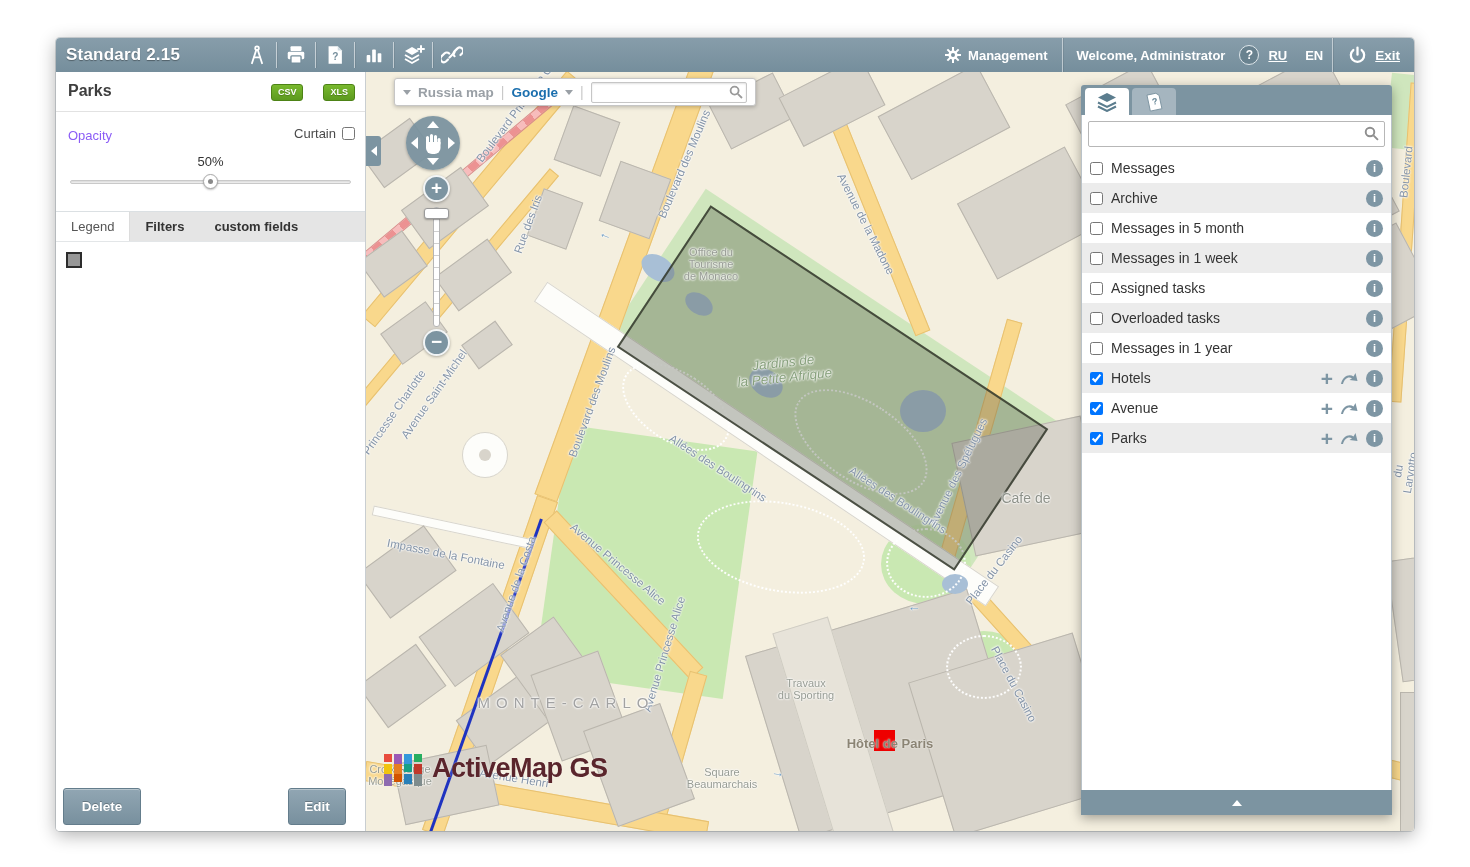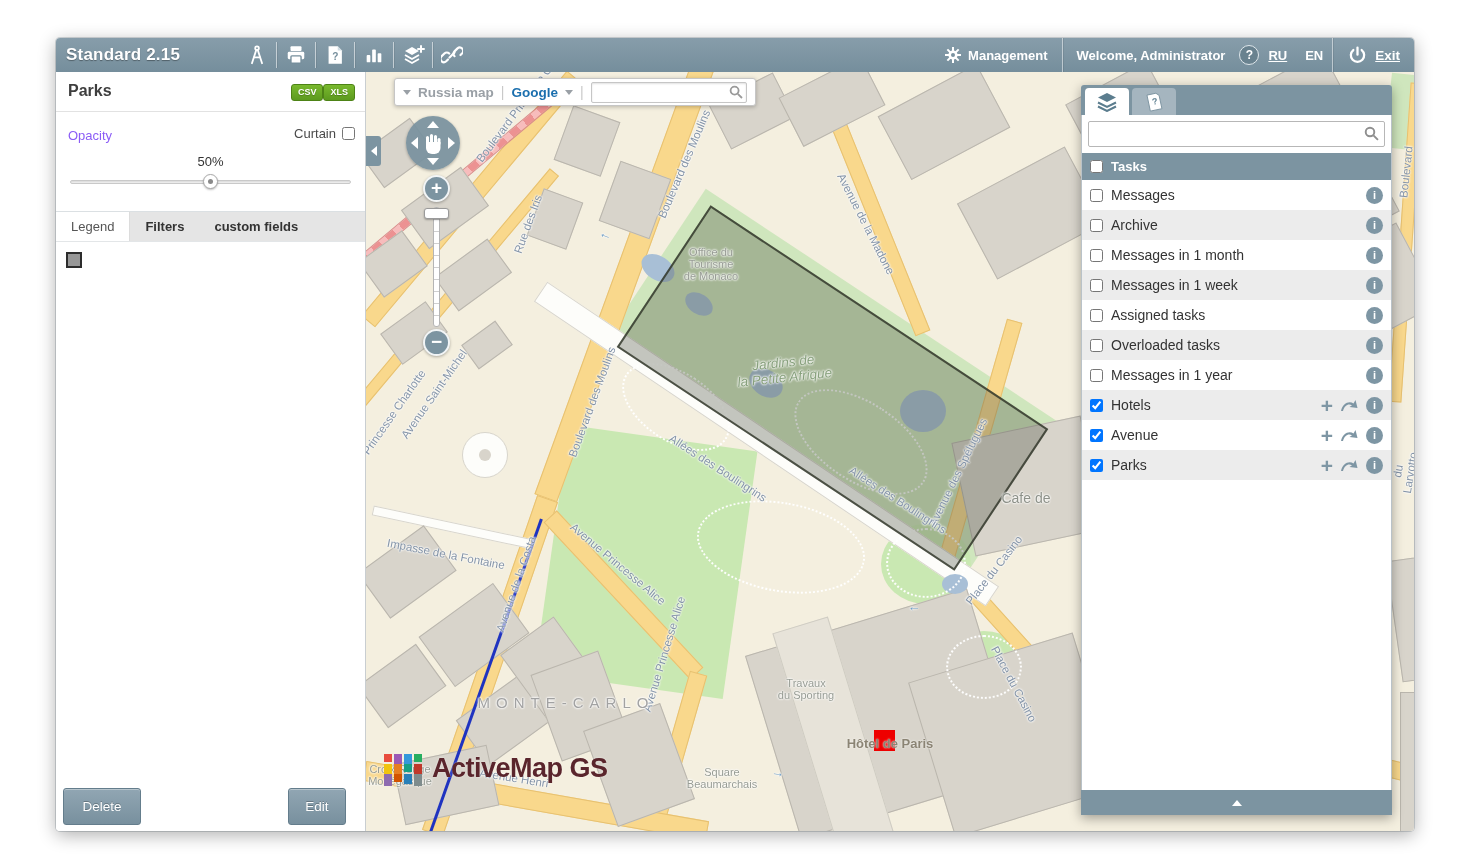--- a/index.html
+++ b/index.html
@@ -25,21 +25,21 @@
            color:#fff; font-size:12px; font-weight:bold; text-align:center; line-height:18px; cursor:pointer; }
   .lang { font-size:13px; font-weight:bold; color:#fff; padding:0 9px; cursor:pointer; text-decoration:none; }
   .lang.active { text-decoration:underline; }
   .exit-lbl { text-decoration:underline; font-size:13.5px; font-weight:bold; }
 
   
   #lp { position:absolute; left:0; top:34px; width:310px; bottom:0; background:#fff;
         border-right:1px solid #c9ced1; }
   .lp-titlerow { position:relative; height:40px; border-bottom:1px solid #e2e2e2; }
   .lp-title { position:absolute; left:12px; top:10px; font-size:16px; font-weight:bold; color:#3e3e3e; }
-  .exports { position:absolute; right:10px; top:12px; display:flex; gap:0; }
+  .exports { position:absolute; right:10px; top:12px; display:flex; gap:20px; }
   .xbtn { background:linear-gradient(#79b92e,#5c9a1e); border:1px solid #4d8316; border-radius:3px;
           color:#fff; font-size:9px; font-weight:bold; padding:2px 6px 3px; cursor:pointer;
           text-shadow:0 1px 1px rgba(0,0,0,.25); }
   .op-row { position:relative; height:34px; margin-top:8px; }
   .op-lbl { position:absolute; left:12px; top:8px; font-size:13px; color:#8b5cf6; }
   .curtain { position:absolute; right:10px; top:6px; display:flex; align-items:center; gap:6px;
              font-size:13px; color:#4a4a4a; }
   .op-slider-wrap { position:relative; margin:0 14px; height:46px; }
   .op-val { position:absolute; left:0; right:0; top:0; text-align:center; font-size:13px; color:#333; }
   .op-track { position:absolute; left:0; right:0; top:26px; height:4px; background:#f4f4f4;
@@ -49,21 +49,21 @@
   .op-thumb::after { content:""; position:absolute; left:4px; top:4px; width:5px; height:5px;
                      border-radius:50%; background:#8a8a8a; }
   .lp-tabs { position:absolute; left:0; right:0; top:139px; height:31px; background:#e5e5e5;
              border-top:1px solid #dbe0e3; border-bottom:1px solid #e3e6e8; display:flex; }
   .lp-tab { padding:0 15px; font-size:13px; color:#333; font-weight:bold; line-height:30px; cursor:pointer; }
   .lp-tab.active { background:#fff; font-weight:normal; color:#555; border-right:1px solid #dcdcdc; }
   .legend-swatch { position:absolute; left:10px; top:180px; width:16px; height:16px;
                    background:#979797; border:2px solid #2c2c2c; }
   .lp-buttons { position:absolute; left:0; right:0; top:716px; height:40px; }
   .gbtn { position:absolute; height:37px; background:linear-gradient(#91a6b3,#78909e);
-          border:1px solid #647d8c; border-radius:3px; color:#fff; font-size:13.5px; font-weight:normal;
+          border:1px solid #647d8c; border-radius:3px; color:#fff; font-size:13.5px; font-weight:bold;
           text-shadow:0 -1px 0 rgba(0,0,0,.25); cursor:pointer; box-shadow:inset 0 1px 0 rgba(255,255,255,.35); }
   #btn-delete { left:7px; width:78px; }
   #btn-edit { left:232px; width:58px; }
 
   
   #map { position:absolute; left:310px; top:34px; right:0; bottom:0; background:#f4efdf; overflow:hidden; cursor:grab; }
   .bld { position:absolute; background:#d8d4cb; border:1px solid #bab6ad; }
   .road-y { position:absolute; background:#f9d88c; border:1px solid #e7c171; }
   .road-w { position:absolute; background:#fdfdfa; border:1px solid #d8d5cc; }
   .road-p { position:absolute; background:repeating-linear-gradient(90deg,#ec9292 0 10px,#f7bcbc 10px 18px); border:1px solid #d98b8b; }
@@ -492,44 +492,40 @@
     <div class="rp-body">
       <div class="rp-search">
         <input type="text" value="" style="">
         <svg class="mag" width="15" height="15" viewBox="0 0 14 14">
             <g stroke="#8f8f8f" stroke-width="1.8" fill="none">
               <circle cx="5.6" cy="5.6" r="4"></circle>
               <path d="M8.8 8.8 L13 13"></path>
             </g>
           </svg>
       </div>
-      <div class="rp-group">
-        <input type="checkbox" id="group-check" style="">
-        <span class="glabel">Tasks</span>
-      </div>
       <div id="task-list">
           <div class="task-row">
     <input type="checkbox" class="task-check" style="">
     <span class="task-label">Messages</span>
     <span class="row-icons">
 
       <span class="info-i">i</span>
     </span>
   </div>
           <div class="task-row alt">
     <input type="checkbox" class="task-check" style="">
     <span class="task-label">Archive</span>
     <span class="row-icons">
 
       <span class="info-i">i</span>
     </span>
   </div>
           <div class="task-row">
     <input type="checkbox" class="task-check" style="">
-    <span class="task-label">Messages in 1 month</span>
+    <span class="task-label">Messages in 5 month</span>
     <span class="row-icons">
 
       <span class="info-i">i</span>
     </span>
   </div>
           <div class="task-row alt">
     <input type="checkbox" class="task-check" style="">
     <span class="task-label">Messages in 1 week</span>
     <span class="row-icons">
 

